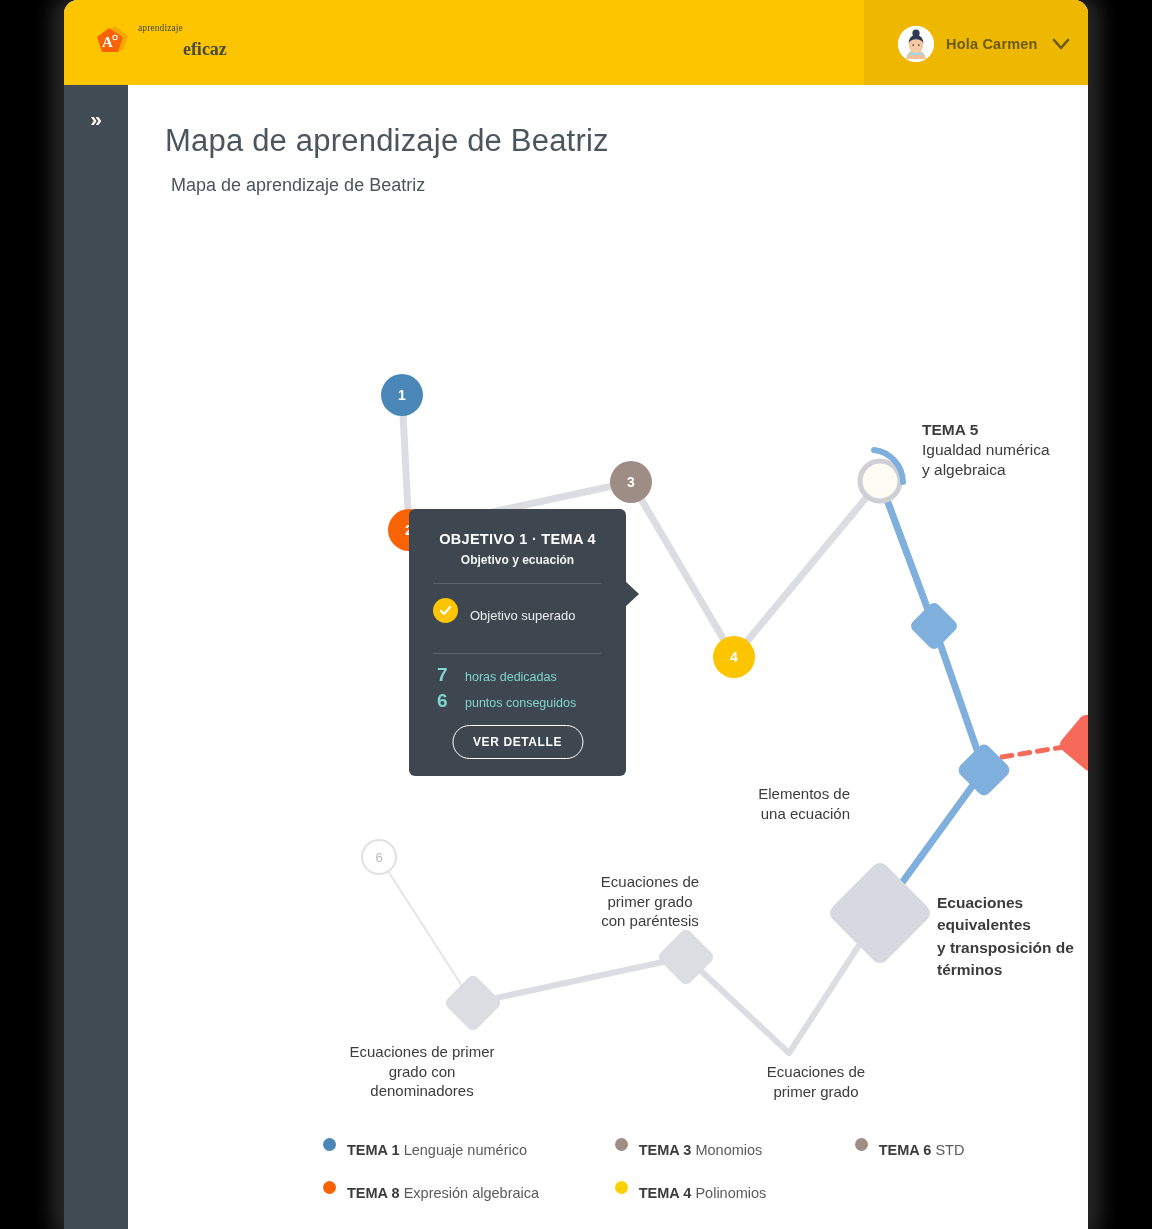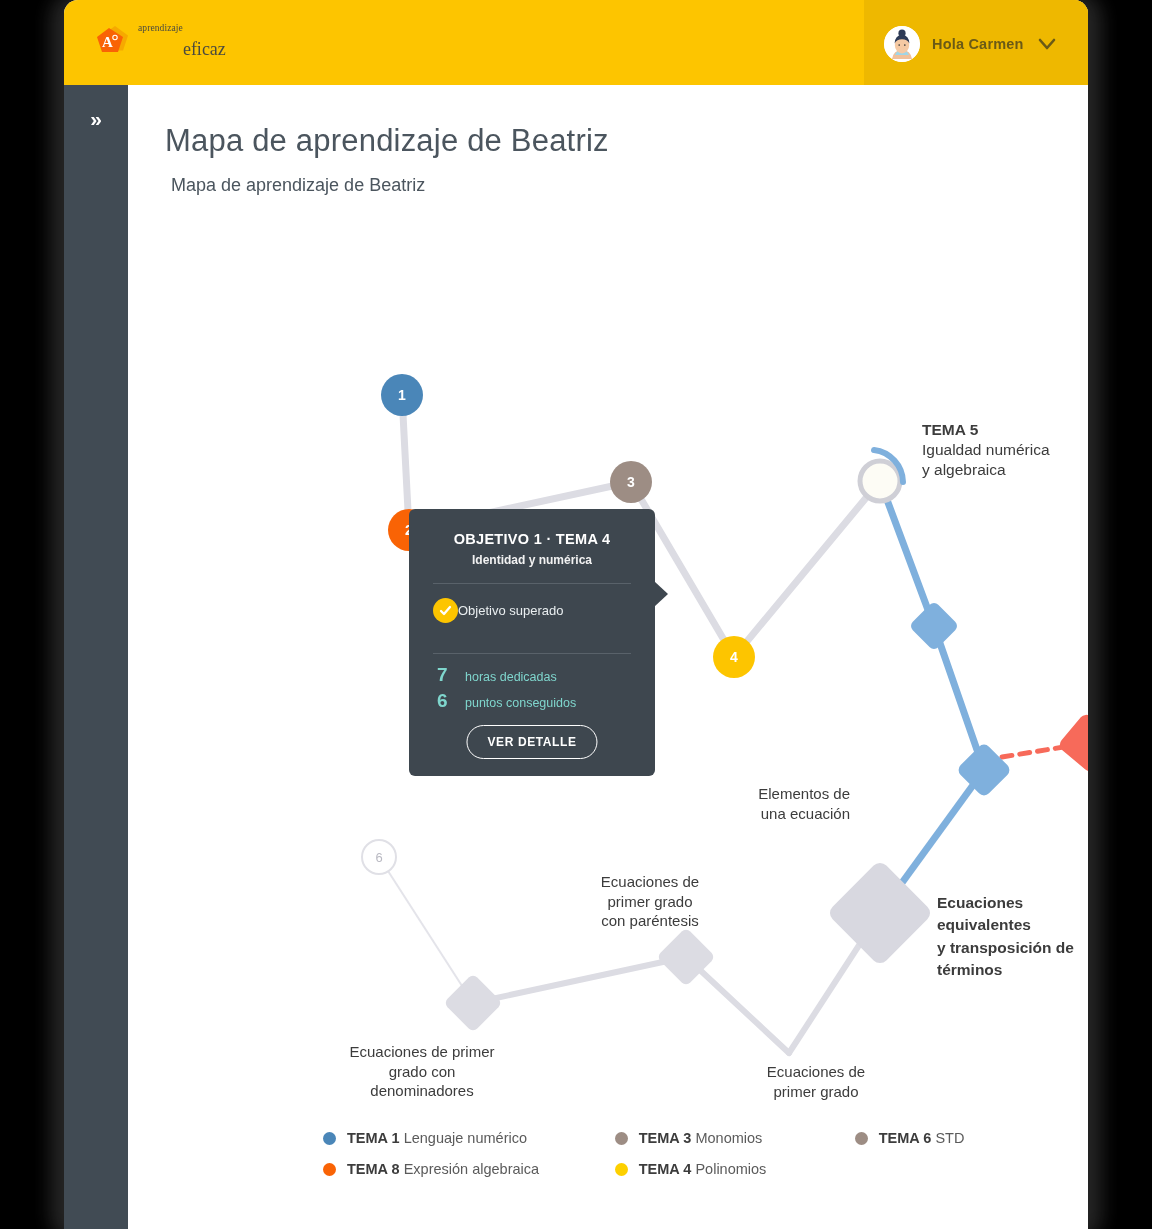--- a/index.html
+++ b/index.html
@@ -44,28 +44,28 @@
     display: flex; align-items: center; gap: 7px;
   }
   .logo-mark { position: relative; width: 38px; height: 38px; }
   .logo-text { display: flex; line-height: 1; }
   .logo-text .l1 {
     font-size: 9.5px; color: #4a4a3f; letter-spacing: .1px;
     font-family: "Liberation Serif", serif; font-weight: 400;
   }
   .logo-text .l2 {
     font-size: 18px; color: #4a4a3f; margin-top: 16px;
-    font-family: "Liberation Serif", serif; font-weight: 400;
+    font-family: "Liberation Serif", serif; font-weight: 700;
   }
   .user-chip {
     position: absolute; right: 0; top: 0;
     width: 224px; height: 87px;
     background: #eeb800;
     display: flex; align-items: center; gap: 12px;
-    padding-left: 20px;
+    padding-left: 34px;
     cursor: pointer;
   }
   .avatar {
     width: 36px; height: 36px; border-radius: 50%;
     background: #fff; position: relative; overflow: hidden;
     flex: 0 0 auto;
   }
   .user-name {
     font-size: 14.5px; font-weight: bold; color: #6b5a16;
     letter-spacing: .2px;
@@ -112,21 +112,21 @@
   .node-label.c { text-align: center; }
   .node-label.r { text-align: right; margin-top: 37px; }
   .node-num {
     position: absolute;
     color: #fff; font-size: 14px; font-weight: bold;
     pointer-events: none;
   }
   
   .card {
     position: absolute; left: 281px; top: 424px;
-    width: 246px; height: 267px;
+    width: 217px; height: 267px;
     background: #3e474f; border-radius: 6px;
     color: #fff; padding: 22px 20px 0 20px;
   }
   .card::after {
     content: ""; position: absolute;
     right: -13px; top: 72px;
     width: 0; height: 0;
     border-top: 13px solid transparent;
     border-bottom: 13px solid transparent;
     border-left: 14px solid #3e474f;
@@ -134,21 +134,21 @@
   .card-title {
     text-align: center; font-size: 14.5px; font-weight: bold;
     letter-spacing: .3px;
   }
   .card-sub {
     text-align: center; font-size: 12px; font-weight: bold;
     margin-top: 6px; color: #f2f2f2;
   }
   .card-hr { height: 1px; background: #59626a; margin: 16px 4px 0 4px; }
   .card-goal {
-    display: flex; align-items: center; 
+    display: flex; align-items: flex-end; gap: 12px;
     padding: 14px 4px 14px 4px;
   }
   .check-circle {
     width: 25px; height: 25px; border-radius: 50%;
     background: #fdc500; flex: 0 0 auto;
     display: flex; align-items: center; justify-content: center;
   }
   .card-goal-text { font-size: 13px; color: #e9eef0; }
   .stats { padding: 10px 4px 0 8px; }
   .stat-row { display: flex; align-items: baseline; gap: 16px; margin-bottom: 4px; }
@@ -167,21 +167,21 @@
     position: absolute; left: 195px; top: 1045px;
     width: 720px;
     display: flex; gap: 0;
   }
   .legend-col { display: flex; flex-direction: column; gap: 15px; }
   .legend-col.c1 { width: 310px; }
   .legend-col.c2 { width: 255px; }
   .legend-col.c3 { width: 200px; }
   .legend-item { display: flex; align-items: center; gap: 11px; }
   .dot { width: 13px; height: 13px; border-radius: 50%; flex: 0 0 auto; }
-  .legend-text { font-size: 14.5px; color: #5b5b5b; white-space: nowrap; }
+  .legend-text { font-size: 14.5px; color: #5b5b5b; white-space: nowrap; margin-top: 12px; }
   .legend-text b { color: #3c3c3c; }
 </style>
 </head>
 <body>
 
 <div id="root">
   <div class="panel-shadow"></div>
 
   <div id="app">
 
@@ -313,21 +313,21 @@
           <div>denominadores</div>
         </div>
 
         <div class="node-label c" style="left:608px; top:977px; width:160px;">
           <div>Ecuaciones de</div>
           <div>primer grado</div>
         </div>
 
         <div class="card">
           <div class="card-title">OBJETIVO 1 · TEMA 4</div>
-          <div class="card-sub">Identidad y numérica</div>
+          <div class="card-sub">Objetivo y ecuación</div>
           <div class="card-hr"></div>
 
           <div class="card-goal">
             <span class="check-circle">
               <svg width="15" height="15" viewBox="0 0 15 15">
                 <path d="M3 8 L6 11 L12 4" fill="none" stroke="#ffffff" stroke-width="2.3" stroke-linecap="round" stroke-linejoin="round"></path>
               </svg>
             </span>
             <span class="card-goal-text">Objetivo superado</span>
           </div>

